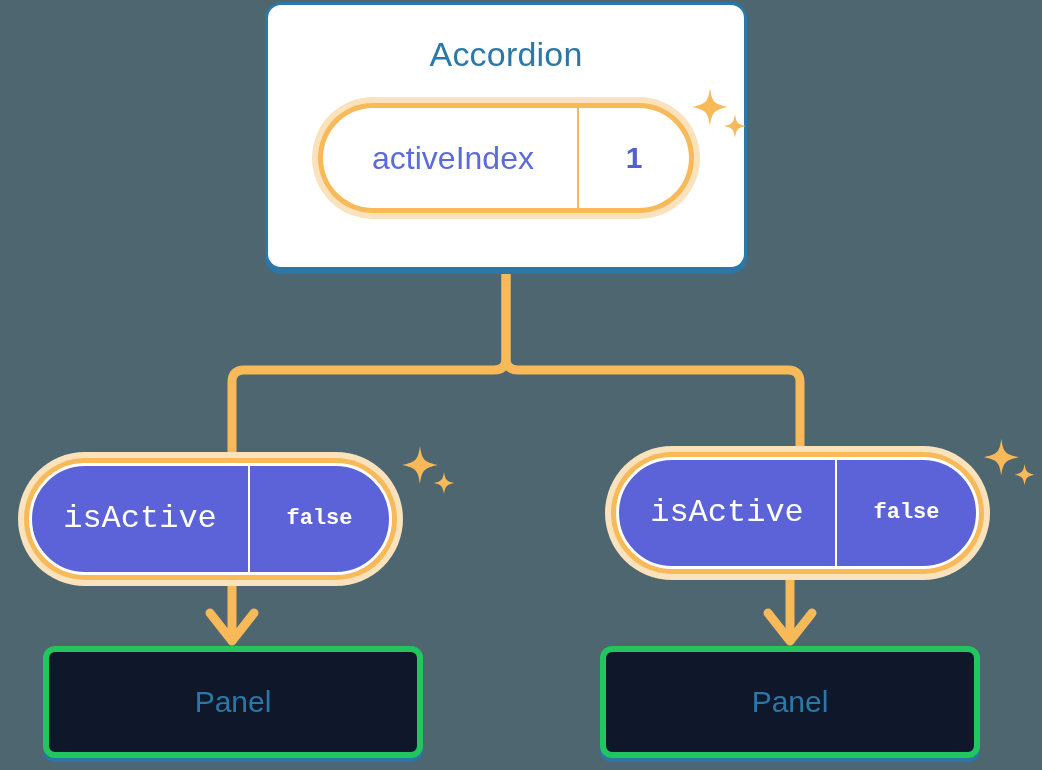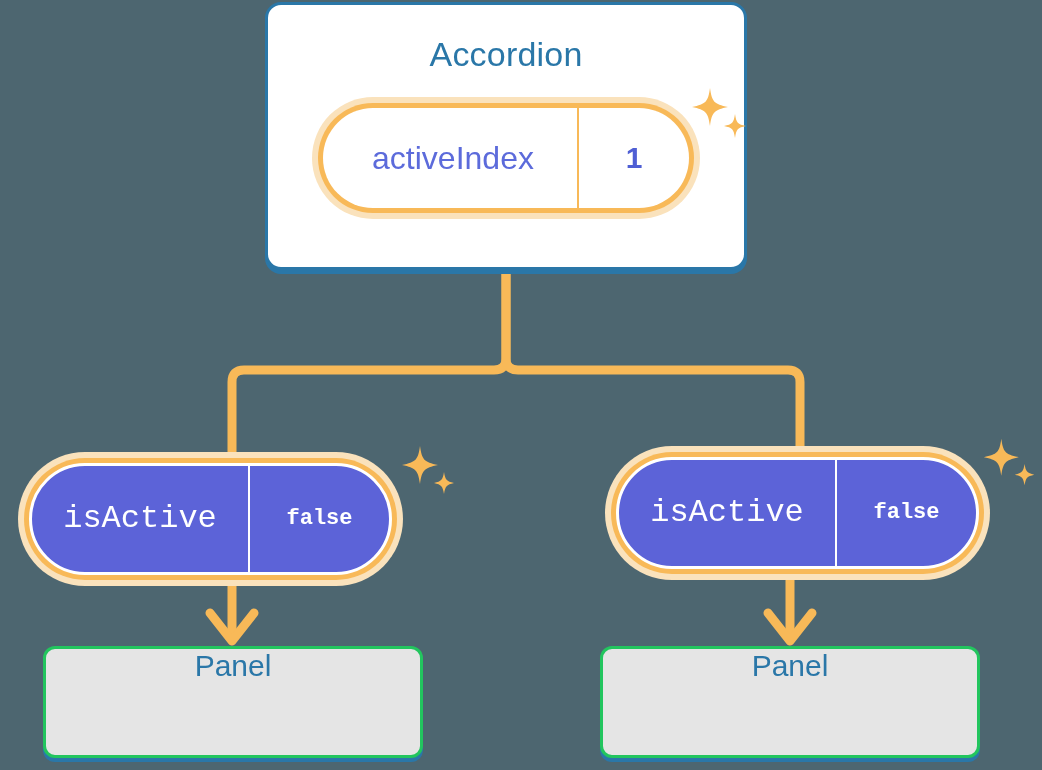--- a/index.html
+++ b/index.html
@@ -184,27 +184,28 @@
     top: 452px;
   }
   #pill-is-active-true {
     left: 605px;
     top: 446px;
   }
 
   
   .panel-card {
     position: absolute;
-    background: #e5e5e5;
-    border: 3px solid #22c55e;
+    background: #0f172a;
+    border: 6px solid #22c55e;
     border-radius: 12px;
     box-sizing: border-box;
     z-index: 2;
     box-shadow: 0 4px 0 0 #2a77a8;
     display: flex;
+    align-items: center;
     justify-content: center;
   }
   .panel-label {
     color: #2a77a8;
     font-size: 30px;
     font-weight: 400;
   }
 
   #panel-left {
     left: 43px;

